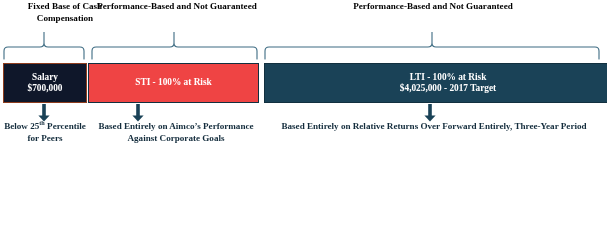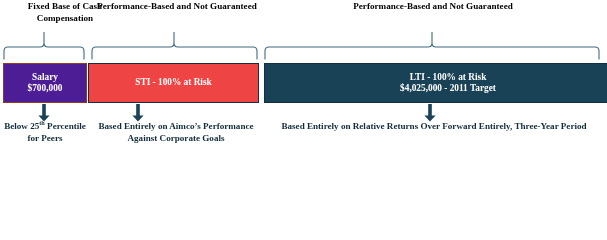--- a/index.html
+++ b/index.html
@@ -62,21 +62,21 @@
     color: #ffffff;
     font-weight: bold;
     font-size: 9.3px;
     line-height: 11.4px;
     text-align: center;
     border: 1px solid #12303f;
   }
   #bar-salary {
     left: 3px;
     width: 84px;
-    background: #4c1d95;
+    background: #0f172a;
     border-color: #8e3d1e;
   }
   #bar-sti {
     left: 88px;
     width: 171px;
     background: #ef4444;
   }
   #bar-lti {
     left: 264px;
     width: 368px;
@@ -149,21 +149,21 @@
     <span class="bar-line-1">Salary</span>
     <span class="bar-line-2">$700,000</span>
   </div>
 
   <div class="bar" id="bar-sti">
     <span class="bar-line-1">STI - 100% at Risk</span>
   </div>
 
   <div class="bar" id="bar-lti">
     <span class="bar-line-1">LTI - 100% at Risk</span>
-    <span class="bar-line-2">$4,025,000 - 2011 Target</span>
+    <span class="bar-line-2">$4,025,000 - 2017 Target</span>
   </div>
 
   <div class="down-arrow" id="arrow-salary">
     <svg width="16" height="18" viewBox="0 0 16 18" fill="none">
       <rect x="6.2" y="0" width="3.6" height="12" fill="#1a4257"></rect>
       <path d="M2.4 11.4 L13.6 11.4 L8 17.6 Z" fill="#1a4257"></path>
     </svg>
   </div>
 
   <div class="down-arrow" id="arrow-sti">

